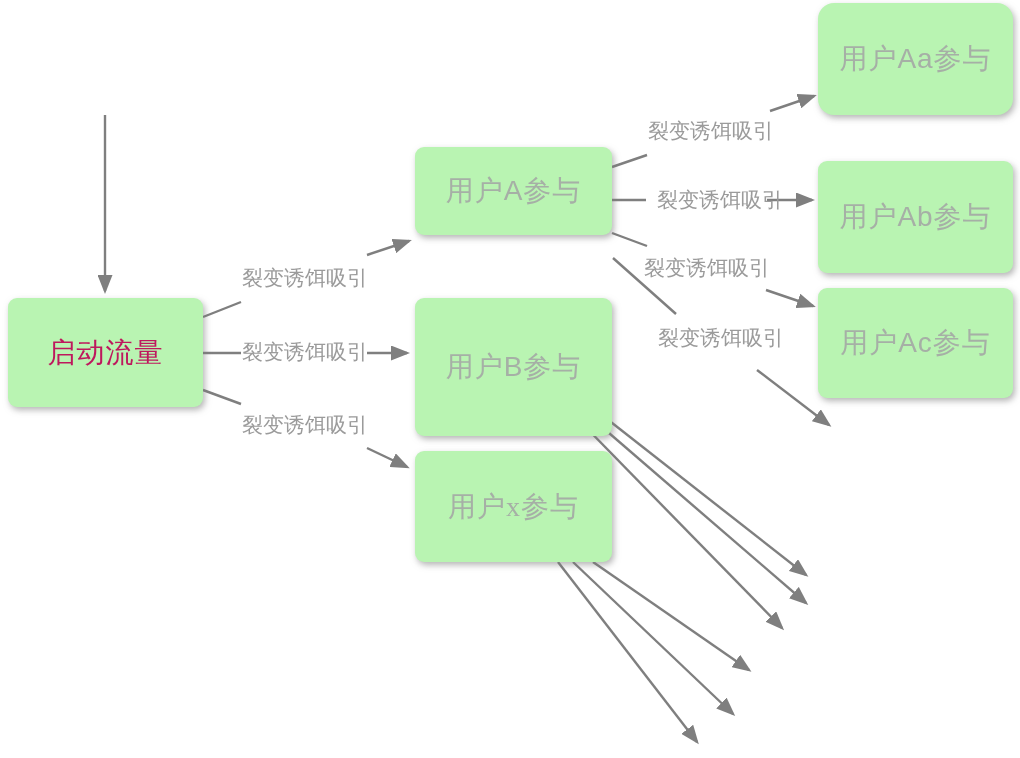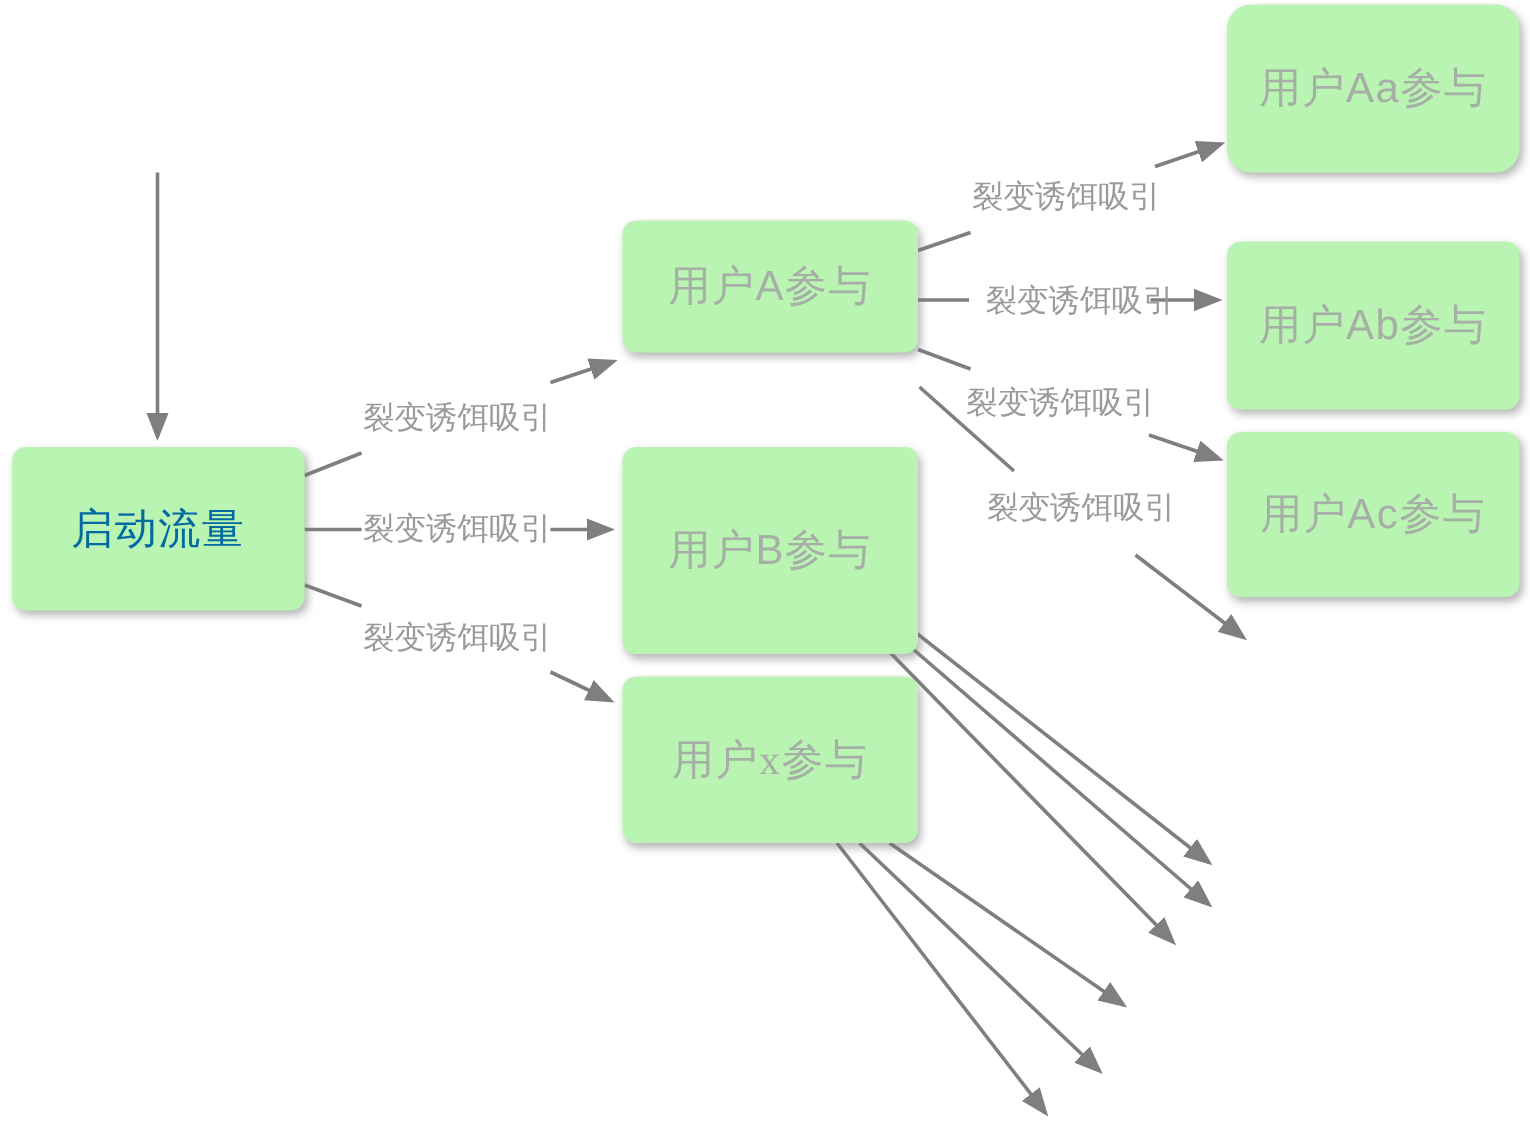--- a/index.html
+++ b/index.html
@@ -60,21 +60,21 @@
       <line x1="613" y1="258" x2="676" y2="314" stroke="#7f7f7f" stroke-width="2.4"></line>
       <line x1="757" y1="370" x2="829" y2="425" stroke="#7f7f7f" stroke-width="2.4" marker-end="url(#arrowhead)"></line>
       <line x1="567" y1="408" x2="782" y2="628" stroke="#7f7f7f" stroke-width="2.4" marker-end="url(#arrowhead)"></line>
       <line x1="580" y1="408" x2="806" y2="603" stroke="#7f7f7f" stroke-width="2.4" marker-end="url(#arrowhead)"></line>
       <line x1="593" y1="408" x2="806" y2="575" stroke="#7f7f7f" stroke-width="2.4" marker-end="url(#arrowhead)"></line>
       <line x1="558" y1="562" x2="697" y2="742" stroke="#7f7f7f" stroke-width="2.4" marker-end="url(#arrowhead)"></line>
       <line x1="573" y1="562" x2="733" y2="714" stroke="#7f7f7f" stroke-width="2.4" marker-end="url(#arrowhead)"></line>
       <line x1="593" y1="562" x2="749" y2="670" stroke="#7f7f7f" stroke-width="2.4" marker-end="url(#arrowhead)"></line>
     </svg>
 
-  <div class="node" style="left: 8px; top: 298px; width: 195px; height: 109px; background: rgb(185, 244, 178); color: #0369a1;">
+  <div class="node" style="left: 8px; top: 298px; width: 195px; height: 109px; background: rgb(185, 244, 178); color: #be185d;">
     <span>启动流量</span>
   </div>
   <div class="node" style="left: 415px; top: 147px; width: 197px; height: 88px; background: rgb(185, 244, 178); color: rgb(166, 175, 166);">
     <span>用户A参与</span>
   </div>
   <div class="node" style="left: 415px; top: 298px; width: 197px; height: 138px; background: rgb(185, 244, 178); color: rgb(166, 175, 166);">
     <span>用户B参与</span>
   </div>
   <div class="node" style="left: 415px; top: 451px; width: 197px; height: 111px; background: rgb(185, 244, 178); color: rgb(166, 175, 166); font-family: Liberation Serif, serif;">
     <span>用户x参与</span>

